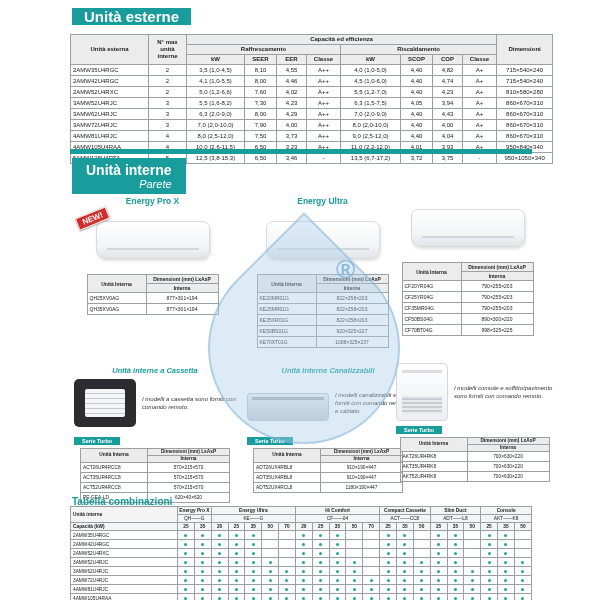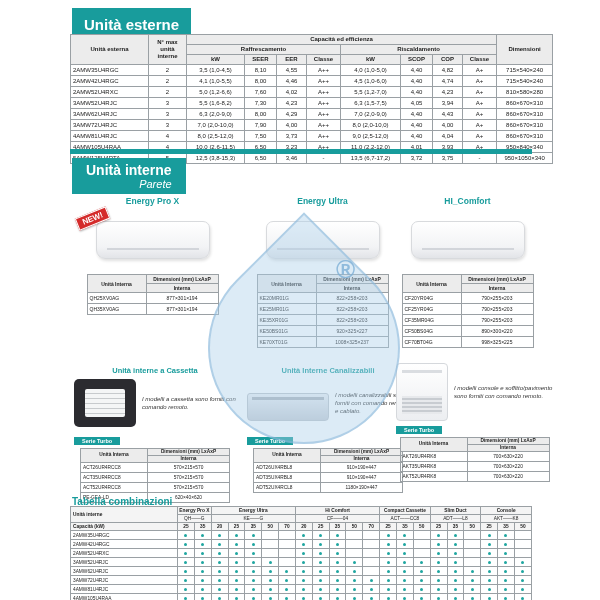--- a/index.html
+++ b/index.html
@@ -1,21 +1,21 @@
 <!DOCTYPE html>
 <html><head>
 <meta charset="utf-8">
 <style>
   html,body{margin:0;padding:0;background:#fff;}
   .page{position:relative;width:600px;height:600px;background:#fff;overflow:hidden;
         font-family:"Liberation Sans",sans-serif;color:#222;}
   .abs{position:absolute;}
   
   .sec-box{background:#189c9c;color:#fff;font-weight:bold;}
-  .box1{left:72px;top:8px;font-size:15px;padding:8px 12px;}
+  .box1{left:72px;top:8px;font-size:15px;padding:0 12px;}
   .box2{left:72px;top:158px;padding:4px 14px;text-align:center;}
   .box2 .l1{font-size:14px;}
   .box2 .l2{font-size:11px;font-style:italic;font-weight:normal;text-align:right;}
   .divider{left:70px;top:149px;width:462px;height:5px;background:#189c9c;}
   
   table{border-collapse:collapse;table-layout:fixed;}
   th,td{border:1px solid #9aa0a4;padding:0 1px;text-align:center;overflow:hidden;white-space:nowrap;}
   th{background:#ececec;font-weight:bold;white-space:normal;}
   .ta-l{text-align:left;padding-left:2px;}
   
@@ -31,21 +31,21 @@
   .wall-unit:after{content:"";display:block;margin:26px auto 0;width:92px;height:2px;background:#d2d5da;}
   .new-badge{position:absolute;left:6px;top:4px;background:#d42b2b;color:#fff;font-weight:bold;
              font-size:8px;padding:1px 5px;transform:rotate(-22deg);border:1px solid #fff;
              box-shadow:0 1px 2px rgba(0,0,0,.3);}
   .mini{width:132px;margin:2px auto 0;font-size:5px;}
   .mini th{font-size:5px;line-height:1.2;padding:1px 0;}
   .mini td{height:10px;font-size:5px;}
   .mini .c1{width:58px;}
   
   .spec{top:366px;width:170px;height:130px;}
-  .spec-title{text-align:center;color:#189c9c;font-weight:bold;font-size:7.5px;height:11px;}
+  .spec-title{text-align:center;color:#189c9c;font-weight:bold;font-size:7.5px;height:11px;font-style:italic;}
   .spec-row{display:flex;gap:6px;align-items:center;height:52px;padding:0 4px;}
   .spec-desc{font-size:6px;font-style:italic;color:#333;line-height:1.35;flex:1;}
   .serie-tag{display:inline-block;background:#189c9c;color:#fff;font-weight:bold;font-size:5.5px;
              padding:1px 8px;margin-left:4px;}
   .mini2{width:150px;margin:1px auto 0;font-size:5px;}
   .mini2 th{font-size:4.8px;line-height:1.2;padding:0;}
   .mini2 td{height:9px;font-size:4.8px;}
   .mini2 .c1{width:66px;}
   
   .cassette{width:62px;height:48px;background:#2b2b30;border-radius:5px;display:flex;align-items:center;justify-content:center;flex:none;}
@@ -307,21 +307,20 @@
           </tr>
           <tr>
             <td class="ta-l">KE70XT01G</td>
             <td>1008×325×237</td>
           </tr>
         </tbody>
     </table>
   </div>
 
   <div class="abs wall" style="left:385px">
-    <div class="fam-title">HI_Comfort</div>
     <div class="unit-img-wrap">
         <div class="wall-unit"></div>
       </div>
     <table class="mini">
       <thead>
         <tr>
             <th rowspan="2" class="c1">Unità Interna</th>
             <th>Dimensioni (mm) LxAxP</th>
           </tr>
         <tr>

